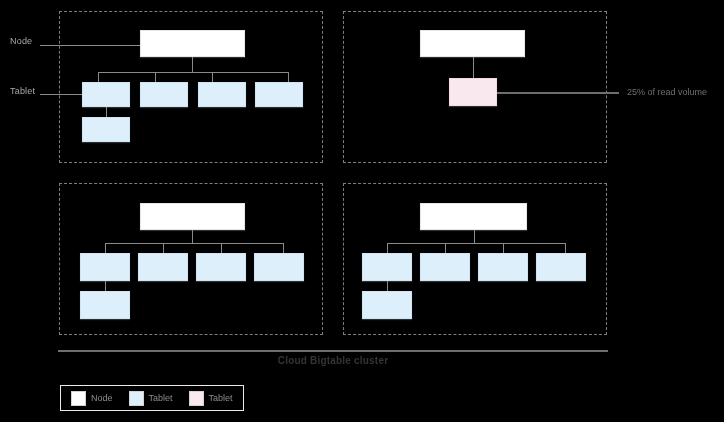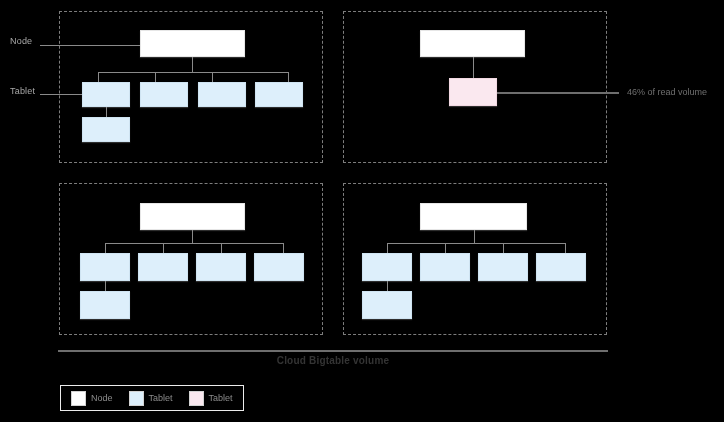--- a/index.html
+++ b/index.html
@@ -161,21 +161,21 @@
   <div class="line line-v" style="left:106px; top:107px; height:10px;"></div>
   <div class="box box-tablet" style="left:82px; top:117px; width:48px; height:25px;"></div>
 
   <div class="group group-tr"></div>
 
   <div class="box box-node" style="left:420px; top:30px; width:105px; height:27px;"></div>
   <div class="line line-v" style="left:473px; top:57px; height:21px;"></div>
   <div class="box box-tablet-hot" style="left:449px; top:78px; width:48px; height:28px;"></div>
 
   <div class="line line-h" style="left:497px; top:92px; width:122px; background:#6e6e6e; height:2px;"></div>
-  <div class="callout-label" style="left:627px; top:87px;">46% of read volume</div>
+  <div class="callout-label" style="left:627px; top:87px;">25% of read volume</div>
 
   <div class="group group-bl"></div>
 
   <div class="box box-node" style="left:140px; top:203px; width:105px; height:27px;"></div>
   <div class="line line-v" style="left:192px; top:230px; height:13px;"></div>
   <div class="line line-h" style="left:105px; top:243px; width:178px;"></div>
   <div class="line line-v" style="left:105px; top:243px; height:10px;"></div>
   <div class="line line-v" style="left:163px; top:243px; height:10px;"></div>
   <div class="line line-v" style="left:221px; top:243px; height:10px;"></div>
   <div class="line line-v" style="left:283px; top:243px; height:10px;"></div>
@@ -200,21 +200,21 @@
 
   <div class="box box-tablet" style="left:362px; top:253px; width:50px; height:28px;"></div>
   <div class="box box-tablet" style="left:420px; top:253px; width:50px; height:28px;"></div>
   <div class="box box-tablet" style="left:478px; top:253px; width:50px; height:28px;"></div>
   <div class="box box-tablet" style="left:536px; top:253px; width:50px; height:28px;"></div>
 
   <div class="line line-v" style="left:387px; top:281px; height:10px;"></div>
   <div class="box box-tablet" style="left:362px; top:291px; width:50px; height:28px;"></div>
 
   <div class="cluster-rule"></div>
-  <div class="cluster-caption">Cloud Bigtable volume</div>
+  <div class="cluster-caption">Cloud Bigtable cluster</div>
 
   <div class="legend">
 
     <div class="legend-item">
       <span class="legend-swatch" style="background:#ffffff;"></span>
       <span class="legend-text">Node</span>
     </div>
 
     <div class="legend-item">
       <span class="legend-swatch" style="background:#ddeffb;"></span>

